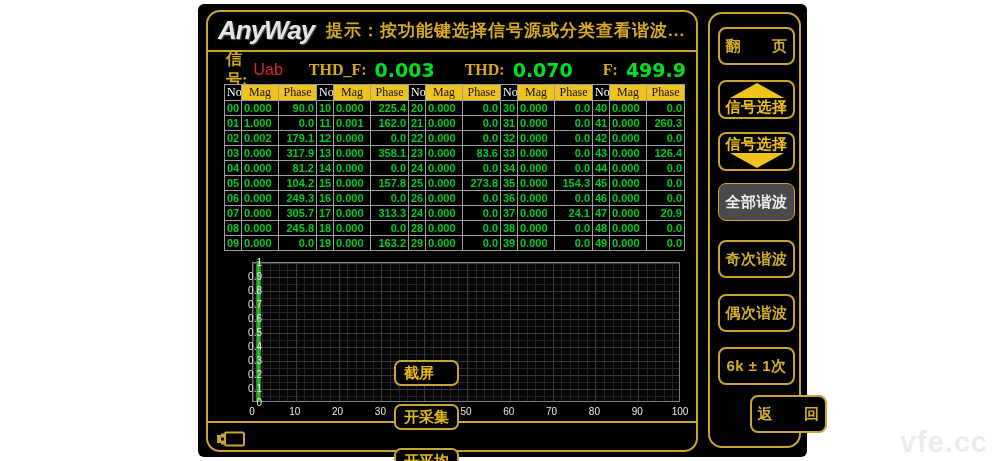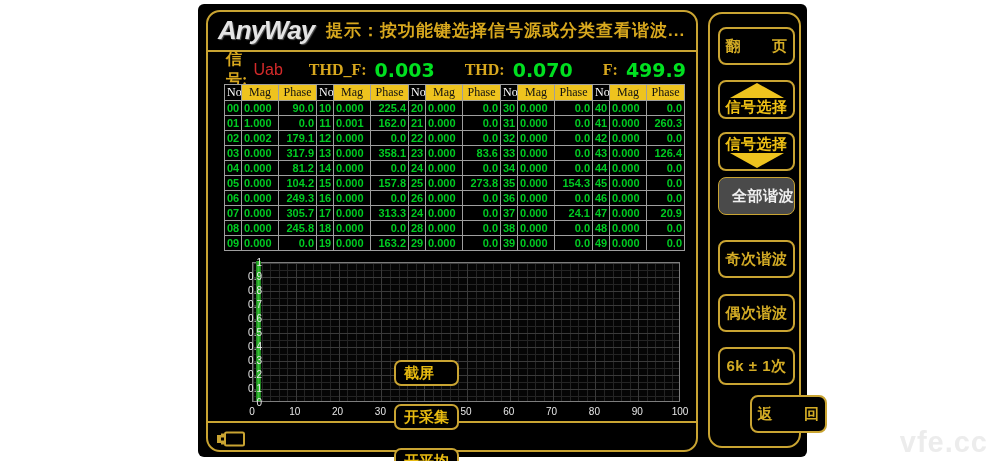--- a/index.html
+++ b/index.html
@@ -359,21 +359,21 @@
           <span class="side-label">翻　　页</span>
         </div>
         <div class="side-btn arrow-up" style="top: 66px;">
           <span class="tri up"></span>
           <span class="side-label">信号选择</span>
         </div>
         <div class="side-btn arrow-down" style="top: 118px;">
           <span class="side-label">信号选择</span>
           <span class="tri down"></span>
         </div>
-        <div class="side-btn selected" style="top: 163px; align-items: flex-end;">
+        <div class="side-btn selected" style="top: 169px;">
           <span class="side-label">全部谐波</span>
         </div>
         <div class="side-btn " style="top: 226px;">
           <span class="side-label">奇次谐波</span>
         </div>
         <div class="side-btn " style="top: 280px;">
           <span class="side-label">偶次谐波</span>
         </div>
         <div class="side-btn " style="top: 333px;">
           <span class="side-label">6k ± 1次</span>

